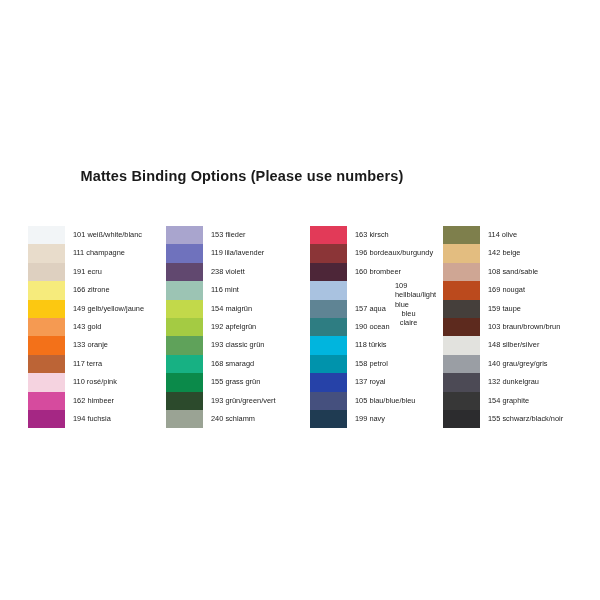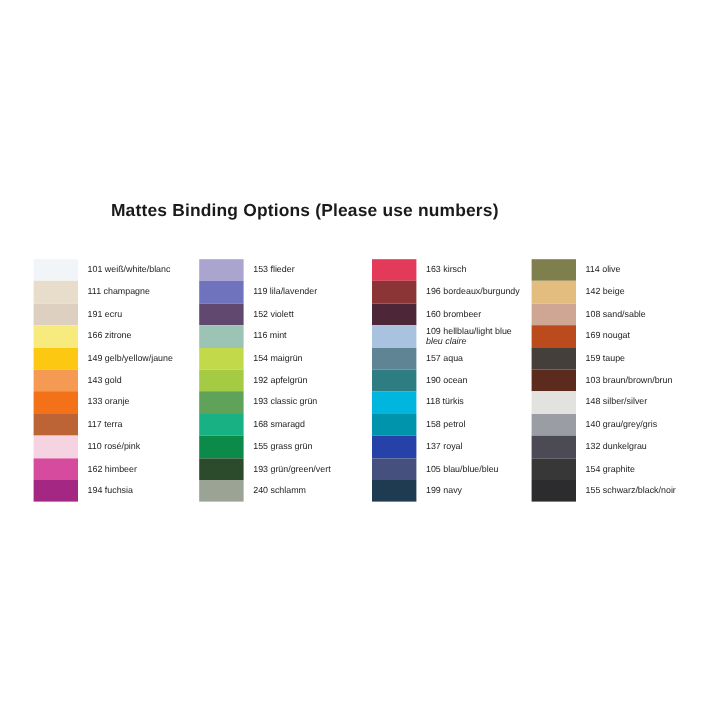--- a/index.html
+++ b/index.html
@@ -15,31 +15,31 @@
   }
   #page {
     position: relative;
     width: 600px;
     height: 600px;
     background: #ffffff;
   }
   #title {
     position: absolute;
     top: 168px;
-    left: 12px;
+    left: 0;
     width: 484px;
     text-align: center;
     font-size: 14.5px;
     font-weight: bold;
     color: #1a1a1a;
     letter-spacing: 0.15px;
   }
   #columns {
     position: absolute;
-    top: 216px;
+    top: 226px;
     left: 0;
     width: 480px;
     height: 204px;
   }
   .column {
     position: absolute;
     top: 0;
   }
   .col-swatches {
     position: absolute;
@@ -61,26 +61,26 @@
     line-height: 18.4px;
     font-size: 7.4px;
     color: #1d1d1d;
     white-space: nowrap;
   }
   .label.two-line {
     line-height: 9.2px;
     padding-top: 0px;
     white-space: normal;
     text-align: left;
+    margin-left: 40px;
   }
   .label.two-line .l2 {
     display: block;
-    text-align: left;
+    text-align: center;
     padding-right: 14px;
-    font-style: italic;
   }
   
   #col-1 { left: 28px; }
   #col-2 { left: 166px; }
   #col-3 { left: 310px; }
   #col-4 { left: 443px; }
 </style>
 </head>
 <body>
 
@@ -129,21 +129,21 @@
         <div class="swatch" style="background-color: rgb(164, 203, 67);"></div>
         <div class="swatch" style="background-color: rgb(95, 162, 90);"></div>
         <div class="swatch" style="background-color: rgb(23, 177, 131);"></div>
         <div class="swatch" style="background-color: rgb(11, 138, 74);"></div>
         <div class="swatch" style="background-color: rgb(44, 74, 44);"></div>
         <div class="swatch" style="background-color: rgb(154, 163, 148);"></div>
       </div>
       <div class="col-labels">
         <div class="label">153 flieder</div>
         <div class="label">119 lila/lavender</div>
-        <div class="label">152 violett</div>
+        <div class="label">238 violett</div>
         <div class="label">116 mint</div>
         <div class="label">154 maigrün</div>
         <div class="label">192 apfelgrün</div>
         <div class="label">193 classic grün</div>
         <div class="label">168 smaragd</div>
         <div class="label">155 grass grün</div>
         <div class="label">193 grün/green/vert</div>
         <div class="label">240 schlamm</div>
       </div>
     </div>

